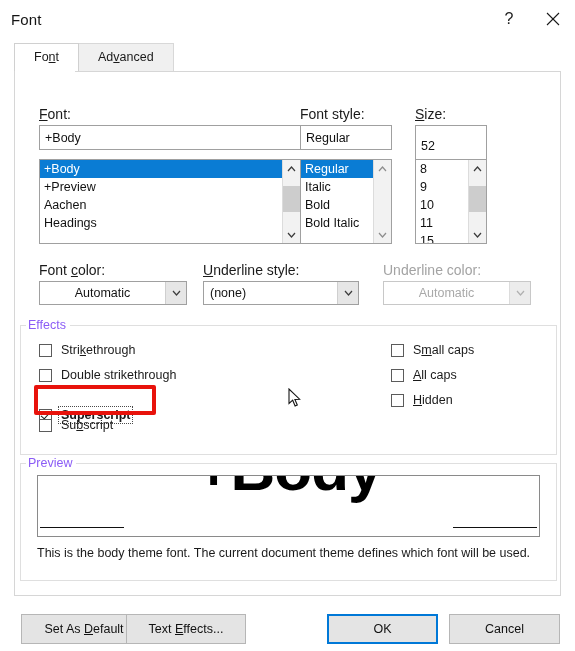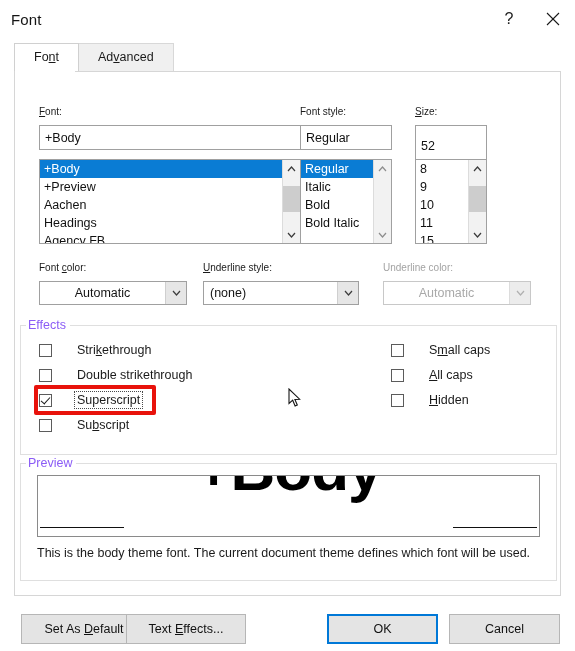--- a/index.html
+++ b/index.html
@@ -100,21 +100,21 @@
     position: absolute;
     left: 0; top: -1px;
     width: 60px; height: 2px;
     background: #ffffff;
   }
 
   .content { position: absolute; left: 0; top: 0; right: 0; bottom: 0; }
 
   .label {
     position: absolute;
-    font-size: 10px;
+    font-size: 14px;
     color: #1a1a1a;
     white-space: nowrap;
   }
   .u { text-decoration: underline; }
 
   
   .textbox {
     position: absolute;
     box-sizing: border-box;
     border: 1px solid #a0a0a0;
@@ -225,21 +225,20 @@
     left: 5px;
     white-space: nowrap;
   }
 
   
   .cb-row {
     position: absolute;
     display: flex;
     align-items: center;
     height: 18px;
-    gap: 16px;
   }
   .cb-box {
     width: 13px; height: 13px;
     box-sizing: border-box;
     border: 1px solid #5b5b5b;
     background: #ffffff;
     position: relative;
     flex: 0 0 13px;
   }
   .cb-box.checked::after {
@@ -382,21 +381,20 @@
     <div class="textbox" style="left:400px; top:53px; width:72px; height:42px;">
       <span>52</span>
     </div>
 
     <div class="listbox" style="left:24px; top:87px; width:262px; height:85px;">
       <div class="listitems">
         <div class="litem sel">+Body</div>
         <div class="litem">+Preview</div>
         <div class="litem">Aachen</div>
         <div class="litem">Headings</div>
-        <div class="litem">Agency FB</div>
       </div>
       <div class="scroll">
         <div class="sc-arrow">
           <svg width="9" height="6" viewBox="0 0 9 6">
               <polyline points="1,5 4.5,1 8,5" fill="none" stroke="#3b3b3b" stroke-width="1.2"></polyline>
             </svg>
         </div>
         <div class="sc-thumb" style="top:26px; height:26px;"></div>
         <div class="sc-arrow bottom">
           <svg width="9" height="6" viewBox="0 0 9 6">
@@ -494,21 +492,21 @@
     <div class="cb-row" style="left:24px; top:269px;">
       <div class="cb-box"></div>
       <div class="cb-label">Stri<span class="u">k</span>ethrough</div>
     </div>
 
     <div class="cb-row" style="left:24px; top:294px;">
       <div class="cb-box"></div>
       <div class="cb-label">Double strikethrough</div>
     </div>
 
-    <div class="cb-row" style="left:24px; top:319px;">
+    <div class="cb-row" style="left:24px; top:334px;font-weight:bold;">
       <div class="cb-box checked"></div>
       <div class="cb-label focus">Superscript</div>
     </div>
 
     <div class="cb-row" style="left:24px; top:344px;">
       <div class="cb-box"></div>
       <div class="cb-label">Su<span class="u">b</span>script</div>
     </div>
 
     <div class="cb-row" style="left:376px; top:269px;">

